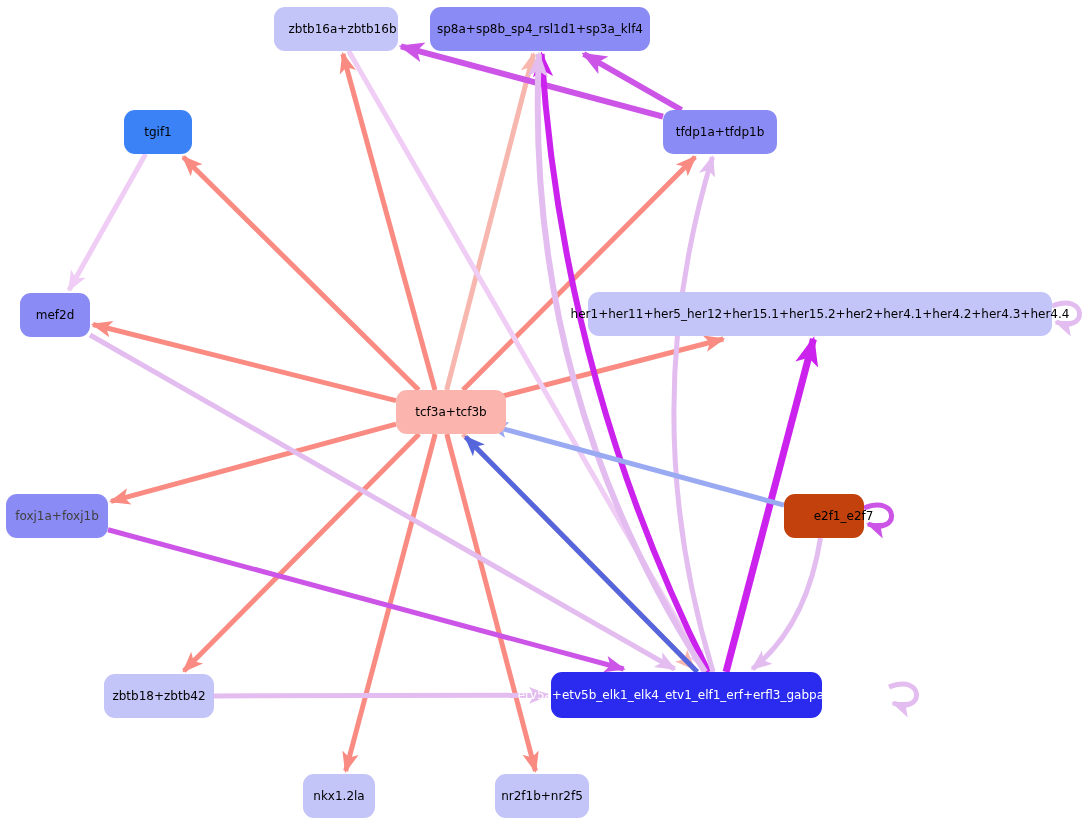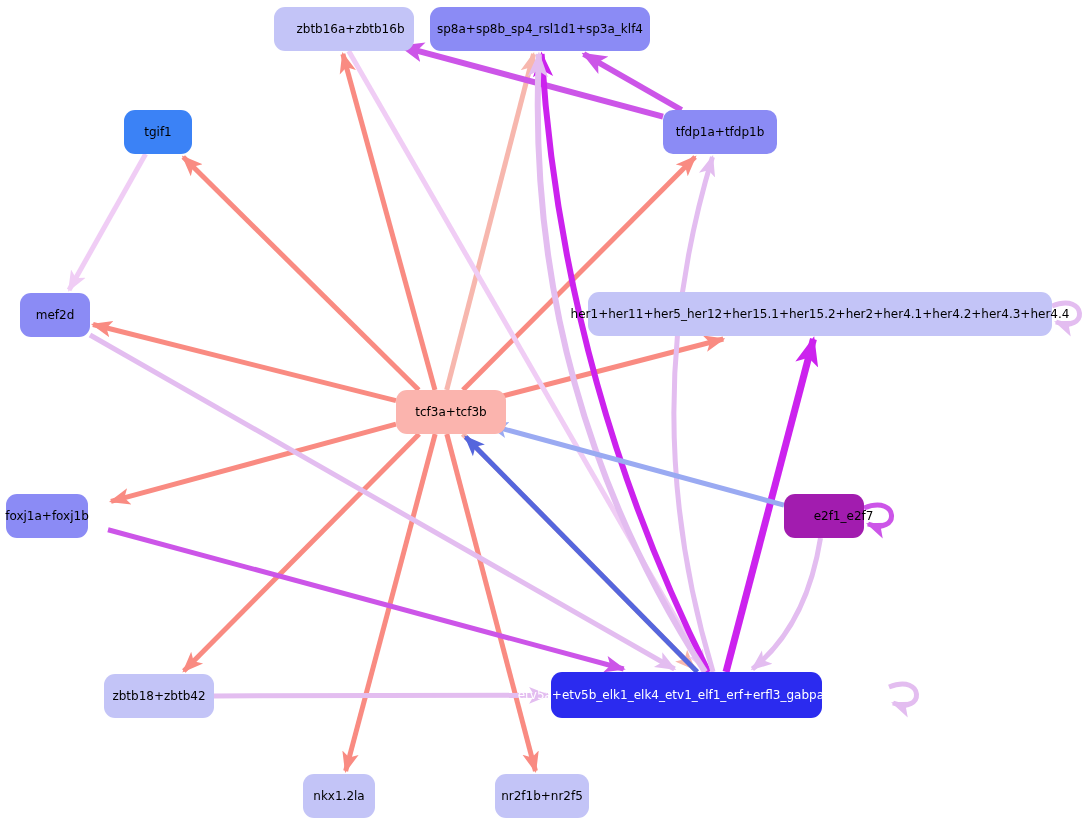--- a/index.html
+++ b/index.html
@@ -65,45 +65,45 @@
       <path d="M697.3250883392226,672 L465.64664310954066,437" fill="none" stroke="#5566dd" stroke-width="5" stroke-linecap="butt" marker-end="url(#m5566dd)"></path>
       <path d="M784,505.1383812010444 L489,425.03394255874673" fill="none" stroke="#9aaaf2" stroke-width="5" stroke-linecap="butt" marker-end="url(#m9aaaf2)"></path>
       <path d="M820.5043501679851,538 Q806.5861434778593,625.5947425793149 752.4361556182831,669" fill="none" stroke="#e3bdf0" stroke-width="5" stroke-linecap="butt" marker-end="url(#me3bdf0)"></path>
       <path d="M90,335 L674.5,669" fill="none" stroke="#e3bdf0" stroke-width="5" stroke-linecap="butt" marker-end="url(#me3bdf0)"></path>
       <path d="M108,529.7692307692307 L623.6983240223464,669" fill="none" stroke="#cc55e8" stroke-width="5" stroke-linecap="butt" marker-end="url(#mcc55e8)"></path>
       <path d="M214,695.9019607843137 L548,695.3065953654188" fill="none" stroke="#e3bdf0" stroke-width="5" stroke-linecap="butt" marker-end="url(#me3bdf0)"></path>
       <path d="M1052,306 C1088,292 1088,334 1056,322" fill="none" stroke="#e3bdf0" stroke-width="5" stroke-linecap="butt" marker-end="url(#me3bdf0)"></path>
       <path d="M864,508 C900,494 900,536 868,524" fill="none" stroke="#cc55e8" stroke-width="5" stroke-linecap="butt" marker-end="url(#mcc55e8)"></path>
       <path d="M889,687 C925,673 925,715 893,703" fill="none" stroke="#e3bdf0" stroke-width="5" stroke-linecap="butt" marker-end="url(#me3bdf0)"></path>
     </svg>
-<div class="node" style="left: 274px; top: 7px; width: 140px; height: 44px; background: rgb(195, 196, 247); color: rgb(0, 0, 0); font-size: 12px; padding-left: 13px;">
+<div class="node" style="left: 274px; top: 7px; width: 124px; height: 44px; background: rgb(195, 196, 247); color: rgb(0, 0, 0); font-size: 12px; padding-left: 13px;">
       <span>zbtb16a+zbtb16b</span>
     </div>
     <div class="node" style="left: 430px; top: 7px; width: 220px; height: 44px; background: rgb(139, 139, 245); color: rgb(0, 0, 0); font-size: 12px;">
       <span>sp8a+sp8b_sp4_rsl1d1+sp3a_klf4</span>
     </div>
     <div class="node" style="left: 124px; top: 110px; width: 68px; height: 44px; background: #3b82f6; color: rgb(0, 0, 0); font-size: 12px;">
       <span>tgif1</span>
     </div>
     <div class="node" style="left: 663px; top: 110px; width: 114px; height: 44px; background: rgb(139, 139, 245); color: rgb(0, 0, 0); font-size: 12px; border-radius: 10px;">
       <span>tfdp1a+tfdp1b</span>
     </div>
     <div class="node" style="left: 20px; top: 293px; width: 70px; height: 44px; background: rgb(139, 139, 245); color: rgb(0, 0, 0); font-size: 12px;">
       <span>mef2d</span>
     </div>
     <div class="node" style="left: 588px; top: 292px; width: 464px; height: 44px; background: rgb(195, 196, 247); color: rgb(0, 0, 0); font-size: 12px;">
       <span>her1+her11+her5_her12+her15.1+her15.2+her2+her4.1+her4.2+her4.3+her4.4</span>
     </div>
     <div class="node" style="left: 396px; top: 390px; width: 110px; height: 44px; background: rgb(251, 180, 174); color: rgb(0, 0, 0); font-size: 12px;">
       <span>tcf3a+tcf3b</span>
     </div>
-    <div class="node" style="left: 6px; top: 494px; width: 82px; height: 44px; background: rgb(139, 139, 245); color: #000000; font-size: 12px;">
+    <div class="node" style="left: 6px; top: 494px; width: 102px; height: 44px; background: rgb(139, 139, 245); color: #404040; font-size: 12px;">
       <span>foxj1a+foxj1b</span>
     </div>
-    <div class="node" style="left: 784px; top: 494px; width: 80px; height: 44px; background: #a21caf; color: rgb(0, 0, 0); font-size: 12px; padding-left: 39px;">
+    <div class="node" style="left: 784px; top: 494px; width: 80px; height: 44px; background: #c2410c; color: rgb(0, 0, 0); font-size: 12px; padding-left: 39px;">
       <span>e2f1_e2f7</span>
     </div>
     <div class="node" style="left: 104px; top: 674px; width: 110px; height: 44px; background: rgb(195, 196, 247); color: rgb(0, 0, 0); font-size: 12px;">
       <span>zbtb18+zbtb42</span>
     </div>
     <div class="node" style="left: 551px; top: 672px; width: 271px; height: 46px; background: rgb(43, 43, 239); color: rgb(255, 255, 255); font-size: 12px;">
       <span>etv5a+etv5b_elk1_elk4_etv1_elf1_erf+erfl3_gabpa_elk3</span>
     </div>
     <div class="node" style="left: 303px; top: 774px; width: 72px; height: 44px; background: rgb(195, 196, 247); color: rgb(0, 0, 0); font-size: 12px;">
       <span>nkx1.2la</span>

